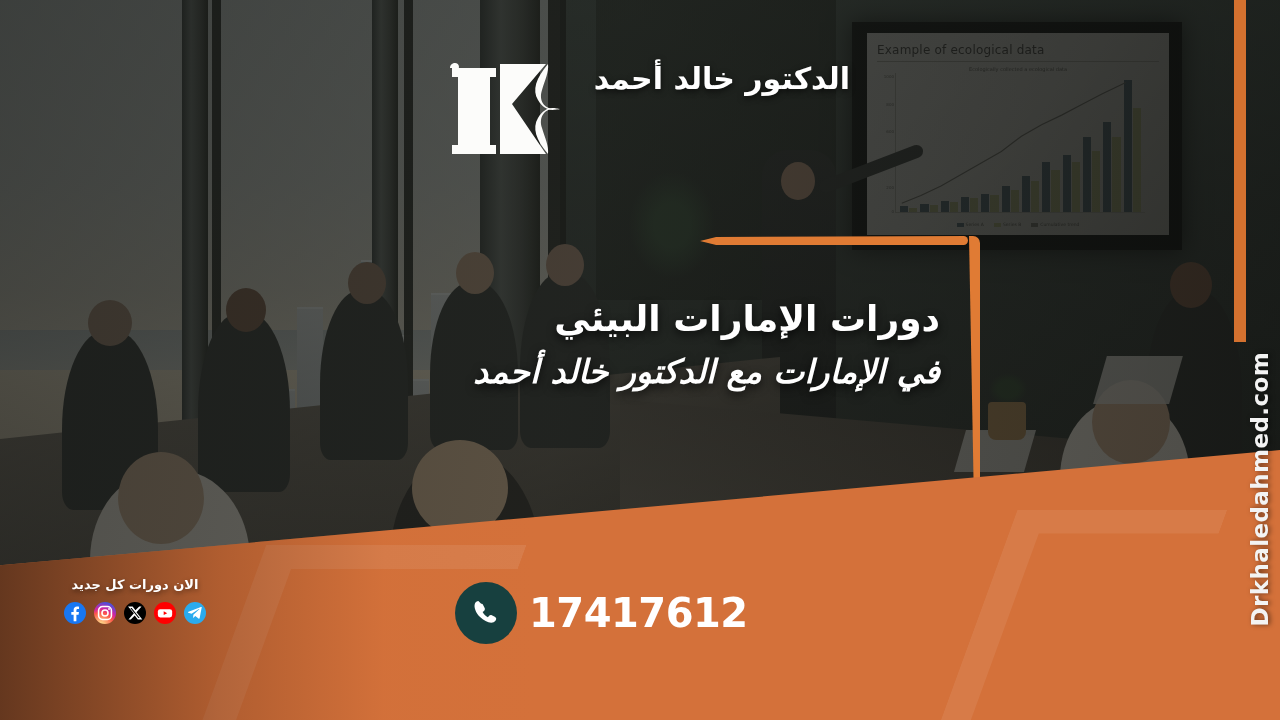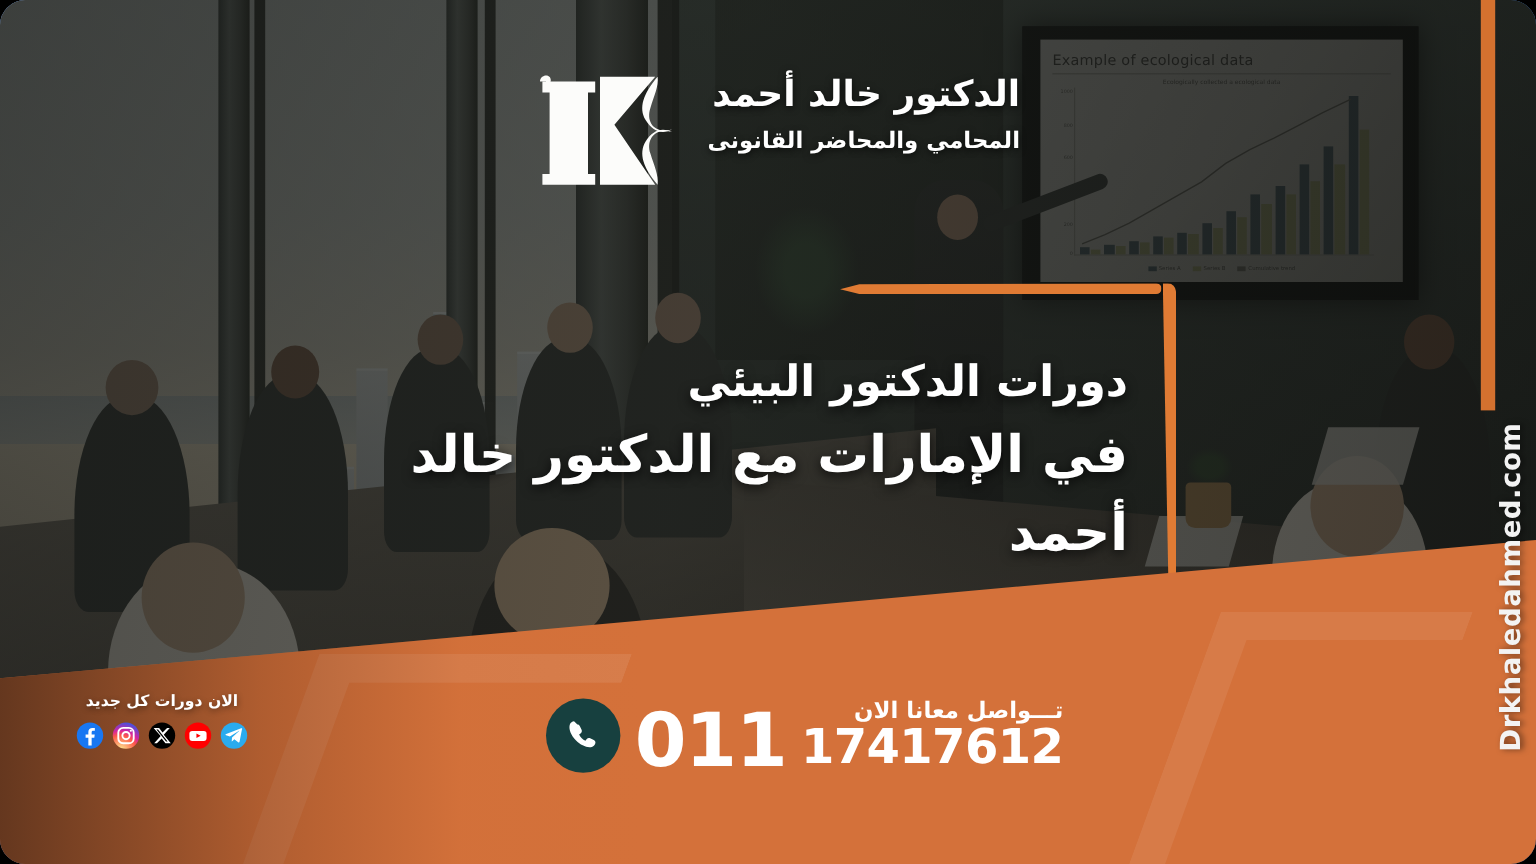--- a/index.html
+++ b/index.html
@@ -2,21 +2,20 @@
 <html lang="ar"><head>
 <meta charset="utf-8">
 <title>Dr Khaled Ahmed — Environmental Law Courses Banner</title>
 <style>
   html,body{margin:0;padding:0;background:#000;}
   *{box-sizing:border-box;}
   .stage{
     position:relative;width:1280px;height:720px;overflow:hidden;
     font-family:"DejaVu Sans","Liberation Sans",sans-serif;
     background:#3b82f6;
-    border-radius:21px;
   }
 
   
   .photo{position:absolute;inset:0;overflow:hidden;}
 
   
   .sky{
     position:absolute;left:0;top:0;width:560px;height:470px;
     background:
       linear-gradient(180deg,#9ea3a0 0%,#a7aaa5 38%,#b5b2a6 62%,#c8c0ad 78%,#cfc6b1 100%);
@@ -139,21 +138,21 @@
     text-shadow:0 2px 6px rgba(0,0,0,.65);}
   .brand-sub{font-size:19px;font-weight:800;margin-top:9px;
     text-shadow:0 2px 6px rgba(0,0,0,.65);}
 
   
   .headline{
     position:absolute;left:300px;top:292px;width:640px;text-align:right;direction:rtl;
     color:#fff;font-weight:800;font-size:36px;line-height:1.52;
     text-shadow:0 3px 10px rgba(0,0,0,.75);
   }
-  .headline .l2{font-size:43px;}
+  .headline .l2{font-size:33px;font-style:italic;}
 
   
   .site{
     position:absolute;right:2px;top:352px;width:36px;height:330px;
     display:flex;align-items:flex-start;justify-content:center;
   }
   .site span{
     writing-mode:vertical-rl;transform:rotate(180deg);
     color:#f3f3f3;font-size:23px;font-weight:700;letter-spacing:.4px;
     text-shadow:0 2px 5px rgba(0,0,0,.5);
@@ -367,25 +366,24 @@
         <path d="M6 10 c0-6 9-7 9-1 c0 3-4 3-4 1 z"></path>
         <path d="M56 6 h46 l-34 40 34 50 H56 z"></path>
         <path d="M104 6 c-12 14-16 26-10 36 6 10 14 12 22 8 -14 4-22-6-18-18 3-10 7-18 6-26z"></path>
         <path d="M104 96 c-12-14-16-26-10-36 6-10 14-12 22-8 -14-4-22 6-18 18 3 10 7 18 6 26z"></path>
       </g>
     </svg>
   </div>
 
   <div class="brand-text">
     <div class="brand-name">الدكتور خالد أحمد</div>
-    <div class="brand-sub">المحامي والمحاضر القانونى</div>
   </div>
 
   <div class="headline">
-    <div class="l1">دورات الدكتور البيئي</div>
+    <div class="l1">دورات الإمارات البيئي</div>
     <div class="l2">في الإمارات مع الدكتور خالد أحمد</div>
   </div>
 
   <div class="banner">
     <div class="wm"></div>
     <div class="wm2"></div>
     <div class="fadeleft"></div>
   </div>
 
   <div class="follow">
@@ -424,23 +422,21 @@
     </div>
   </div>
 
   <div class="phone-wrap">
     <div class="phone-circle">
       <svg width="34" height="34" viewBox="0 0 24 24">
           <path fill="#fff" d="M6.6 3.5c-1 0-2 .8-2.4 1.8-1 2.6.6 6.6 3.6 9.6 3 3 7 4.6 9.6 3.6 1-.4 1.8-1.4 1.8-2.4 0-.6-.35-1.2-1-1.5l-2.1-1c-.7-.35-1.5-.15-2 .45l-.8 1c-1.5-.7-3-2.2-3.7-3.7l1-.8c.6-.5.8-1.3.45-2l-1-2.1c-.3-.65-.9-1-1.45-.95z"></path>
         </svg>
     </div>
     <div class="phone-num">
-      <div class="num011">011</div>
       <div class="num-right">
-        <div class="cta">تـــواصل معانا الان</div>
         <div class="num-main">17417612</div>
       </div>
     </div>
   </div>
 
   <div class="site">
     <span>Drkhaledahmed.com</span>
   </div>
 
 </div>

